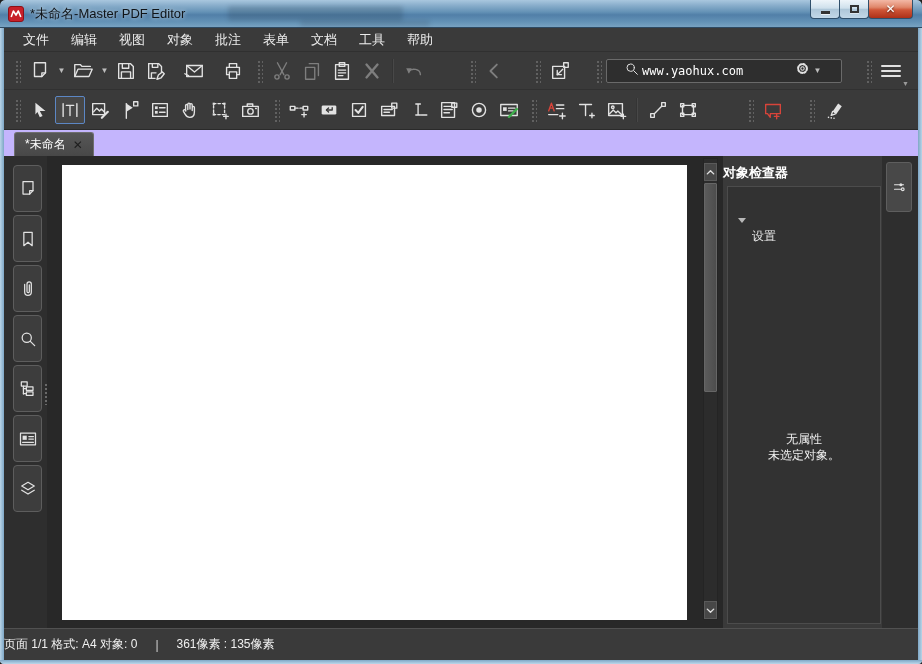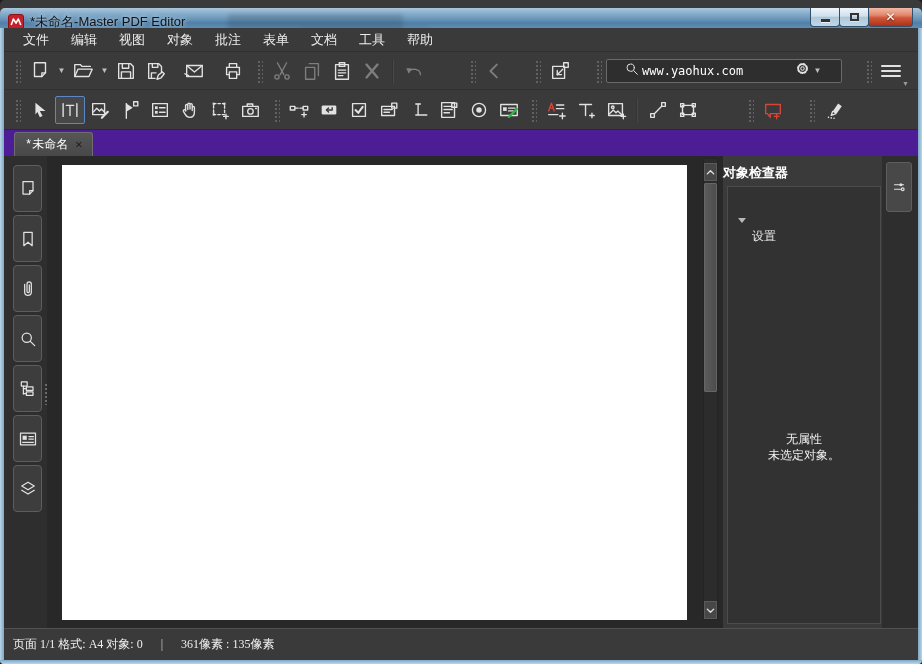--- a/index.html
+++ b/index.html
@@ -1,21 +1,21 @@
 <!DOCTYPE html>
 <html><head>
 <meta charset="utf-8">
 <style>
   html,body{margin:0;padding:0;background:#1f1f1f;}
   *{box-sizing:border-box;}
   .window{position:relative;width:922px;height:664px;font-family:"Liberation Sans","DejaVu Sans",sans-serif;overflow:hidden;background:#3a3a3a;border-radius:5px 5px 4px 4px;}
   
   .titlebar{position:absolute;left:0;top:0;width:922px;height:28px;border-radius:5px 5px 0 0;
     background:linear-gradient(180deg,#a9c7de 0%,#8cb0cd 18%,#6391b5 45%,#517fa8 55%,#6493b7 82%,#78a3c2 100%);
-    border-bottom:1px solid #2d4a63;margin-top:8px;}
+    border-bottom:1px solid #2d4a63;}
   .ghost1{position:absolute;left:228px;top:6px;width:175px;height:15px;background:rgba(25,35,50,.16);border-radius:3px;filter:blur(2px);}
   .ghost2{position:absolute;left:300px;top:20px;width:130px;height:7px;background:rgba(25,35,50,.12);border-radius:3px;filter:blur(2px);}
   .app-icon{position:absolute;left:8px;top:6px;width:16px;height:16px;}
   .title-text{position:absolute;left:30px;top:0;height:28px;line-height:28px;font-size:13px;color:#101418;text-shadow:0 0 4px rgba(255,255,255,.75);}
   .win-controls{position:absolute;top:0;right:9px;display:flex;}
   .wc-btn{height:19px;border:1px solid #30506b;border-top:none;border-radius:0 0 4px 4px;margin-left:-1px;display:flex;align-items:center;justify-content:center;position:relative;}
   .wc-min,.wc-max{width:30px;background:linear-gradient(180deg,#eef5fa 0%,#cfe0ec 45%,#aec7d9 52%,#c2d8e8 100%);}
   .wc-close{width:45px;background:linear-gradient(180deg,#f3b8a6 0%,#e0876b 40%,#cf5638 55%,#ad3018 100%);}
   .glyph-min{width:9px;height:3px;background:#333;box-shadow:0 1px 0 rgba(255,255,255,.7);margin-top:6px;}
   .glyph-max{width:9px;height:8px;border:2px solid #333;box-shadow:0 1px 0 rgba(255,255,255,.5);}
@@ -37,21 +37,21 @@
   .dim svg.ic{stroke:#7e7e7e;}
   .f{fill:#e2e2e2;stroke:none;}
   .dim .f{fill:#7e7e7e;}
   .fdark{fill:#3a3a3a;stroke:none;}
   .red{stroke:#d8443a;}
   .green{stroke:#3fae4c;}
   .searchbox{width:236px;height:24px;background:#2e2e2e;border:1px solid #6a6a6a;border-radius:2px;display:flex;align-items:center;padding:0 17px;}
   .search-input{flex:1;background:transparent;border:none;outline:none;color:#fff;font-family:"DejaVu Sans Mono","Liberation Mono",monospace;font-size:12px;min-width:0;}
   .mini-dd{position:absolute;right:-4px;bottom:-3px;color:#9a9a9a;font-size:7px;}
   
-  .tabbar{position:absolute;left:4px;top:130px;width:914px;height:26px;background:#4c1d95;font-family:Liberation Mono, monospace;}
+  .tabbar{position:absolute;left:4px;top:130px;width:914px;height:26px;background:#c4b5fd;}
   .tab{position:absolute;left:10px;top:2px;height:24px;background:linear-gradient(180deg,#565656,#484848);border:1px solid #6e6e6e;border-bottom:none;border-radius:3px 3px 0 0;display:flex;align-items:center;padding:0 10px;gap:7px;}
   .tab-label{color:#fff;font-size:12px;}
   .tab-close{color:#1d1d1d;font-size:12px;font-weight:bold;cursor:default;}
   
   .main{position:absolute;left:4px;top:156px;width:914px;height:472px;background:#282828;}
   .sidebar{position:absolute;left:0;top:0;width:43px;height:472px;background:#2e2e2e;}
   .sbtn{position:absolute;left:9px;width:29px;height:47px;background:#3d3d3d;border:1px solid #5d5d5d;border-radius:4px;display:flex;align-items:center;justify-content:center;}
   .splitter-grip{position:absolute;left:40px;top:227px;width:4px;height:22px;background-image:radial-gradient(#6a6a6a 1px,transparent 1.1px);background-size:4px 4px;}
   .canvas{position:absolute;left:43px;top:0;width:656px;height:472px;background:#282828;}
   .page{position:absolute;left:15px;top:9px;width:625px;height:455px;background:#ffffff;}
@@ -63,21 +63,21 @@
   .rpanel{position:absolute;left:719px;top:0;width:159px;height:472px;background:#3a3a3a;}
   .rpanel-title{position:absolute;left:0;top:8px;width:100%;text-align:left;color:#fff;font-size:13px;font-weight:bold;}
   .rbox{position:absolute;left:4px;top:30px;right:1px;bottom:4px;background:#323232;border:1px solid #4c4c4c;}
   .settings-row{display:flex;align-items:center;gap:6px;padding:8px 0 0 10px;}
   .tri{width:0;height:0;border-left:4px solid transparent;border-right:4px solid transparent;border-top:5px solid #b8b8b8;}
   .settings-label{color:#e8e8e8;font-size:12px;margin-top:33px;}
   .empty-msg{position:absolute;left:0;top:56%;width:100%;text-align:center;color:#f0f0f0;font-size:12px;line-height:16px;}
   .rstrip{position:absolute;left:878px;top:0;width:36px;height:472px;background:#2e2e2e;}
   .rtab{position:absolute;left:4px;top:6px;width:26px;height:50px;background:#484848;border:1px solid #5e5e5e;border-radius:3px;display:flex;align-items:center;justify-content:center;}
   
-  .statusbar{position:absolute;left:4px;top:628px;width:914px;height:32px;background:#3a3a3a;border-top:1px solid #515151;display:flex;align-items:center;padding-left:9px;color:#f0f0f0;font-size:12px;font-family:Liberation Serif, serif;}
+  .statusbar{position:absolute;left:4px;top:628px;width:914px;height:32px;background:#3a3a3a;border-top:1px solid #515151;display:flex;align-items:center;color:#f0f0f0;font-size:12px;}
   .status-sep{margin:0 18px;color:#cfcfcf;}
   
   .aero-left{position:absolute;left:0;top:28px;width:4px;height:636px;background:linear-gradient(90deg,#b9d4e7,#7ea7c6);}
   .aero-right{position:absolute;right:0;top:28px;width:4px;height:636px;background:linear-gradient(90deg,#7ea7c6,#b9d4e7);}
   .aero-bottom{position:absolute;left:0;top:660px;width:922px;height:4px;background:linear-gradient(180deg,#7ea7c6,#bcd7ea);border-radius:0 0 4px 4px;}
 </style>
 </head>
 <body>
 
 <div class="window">

